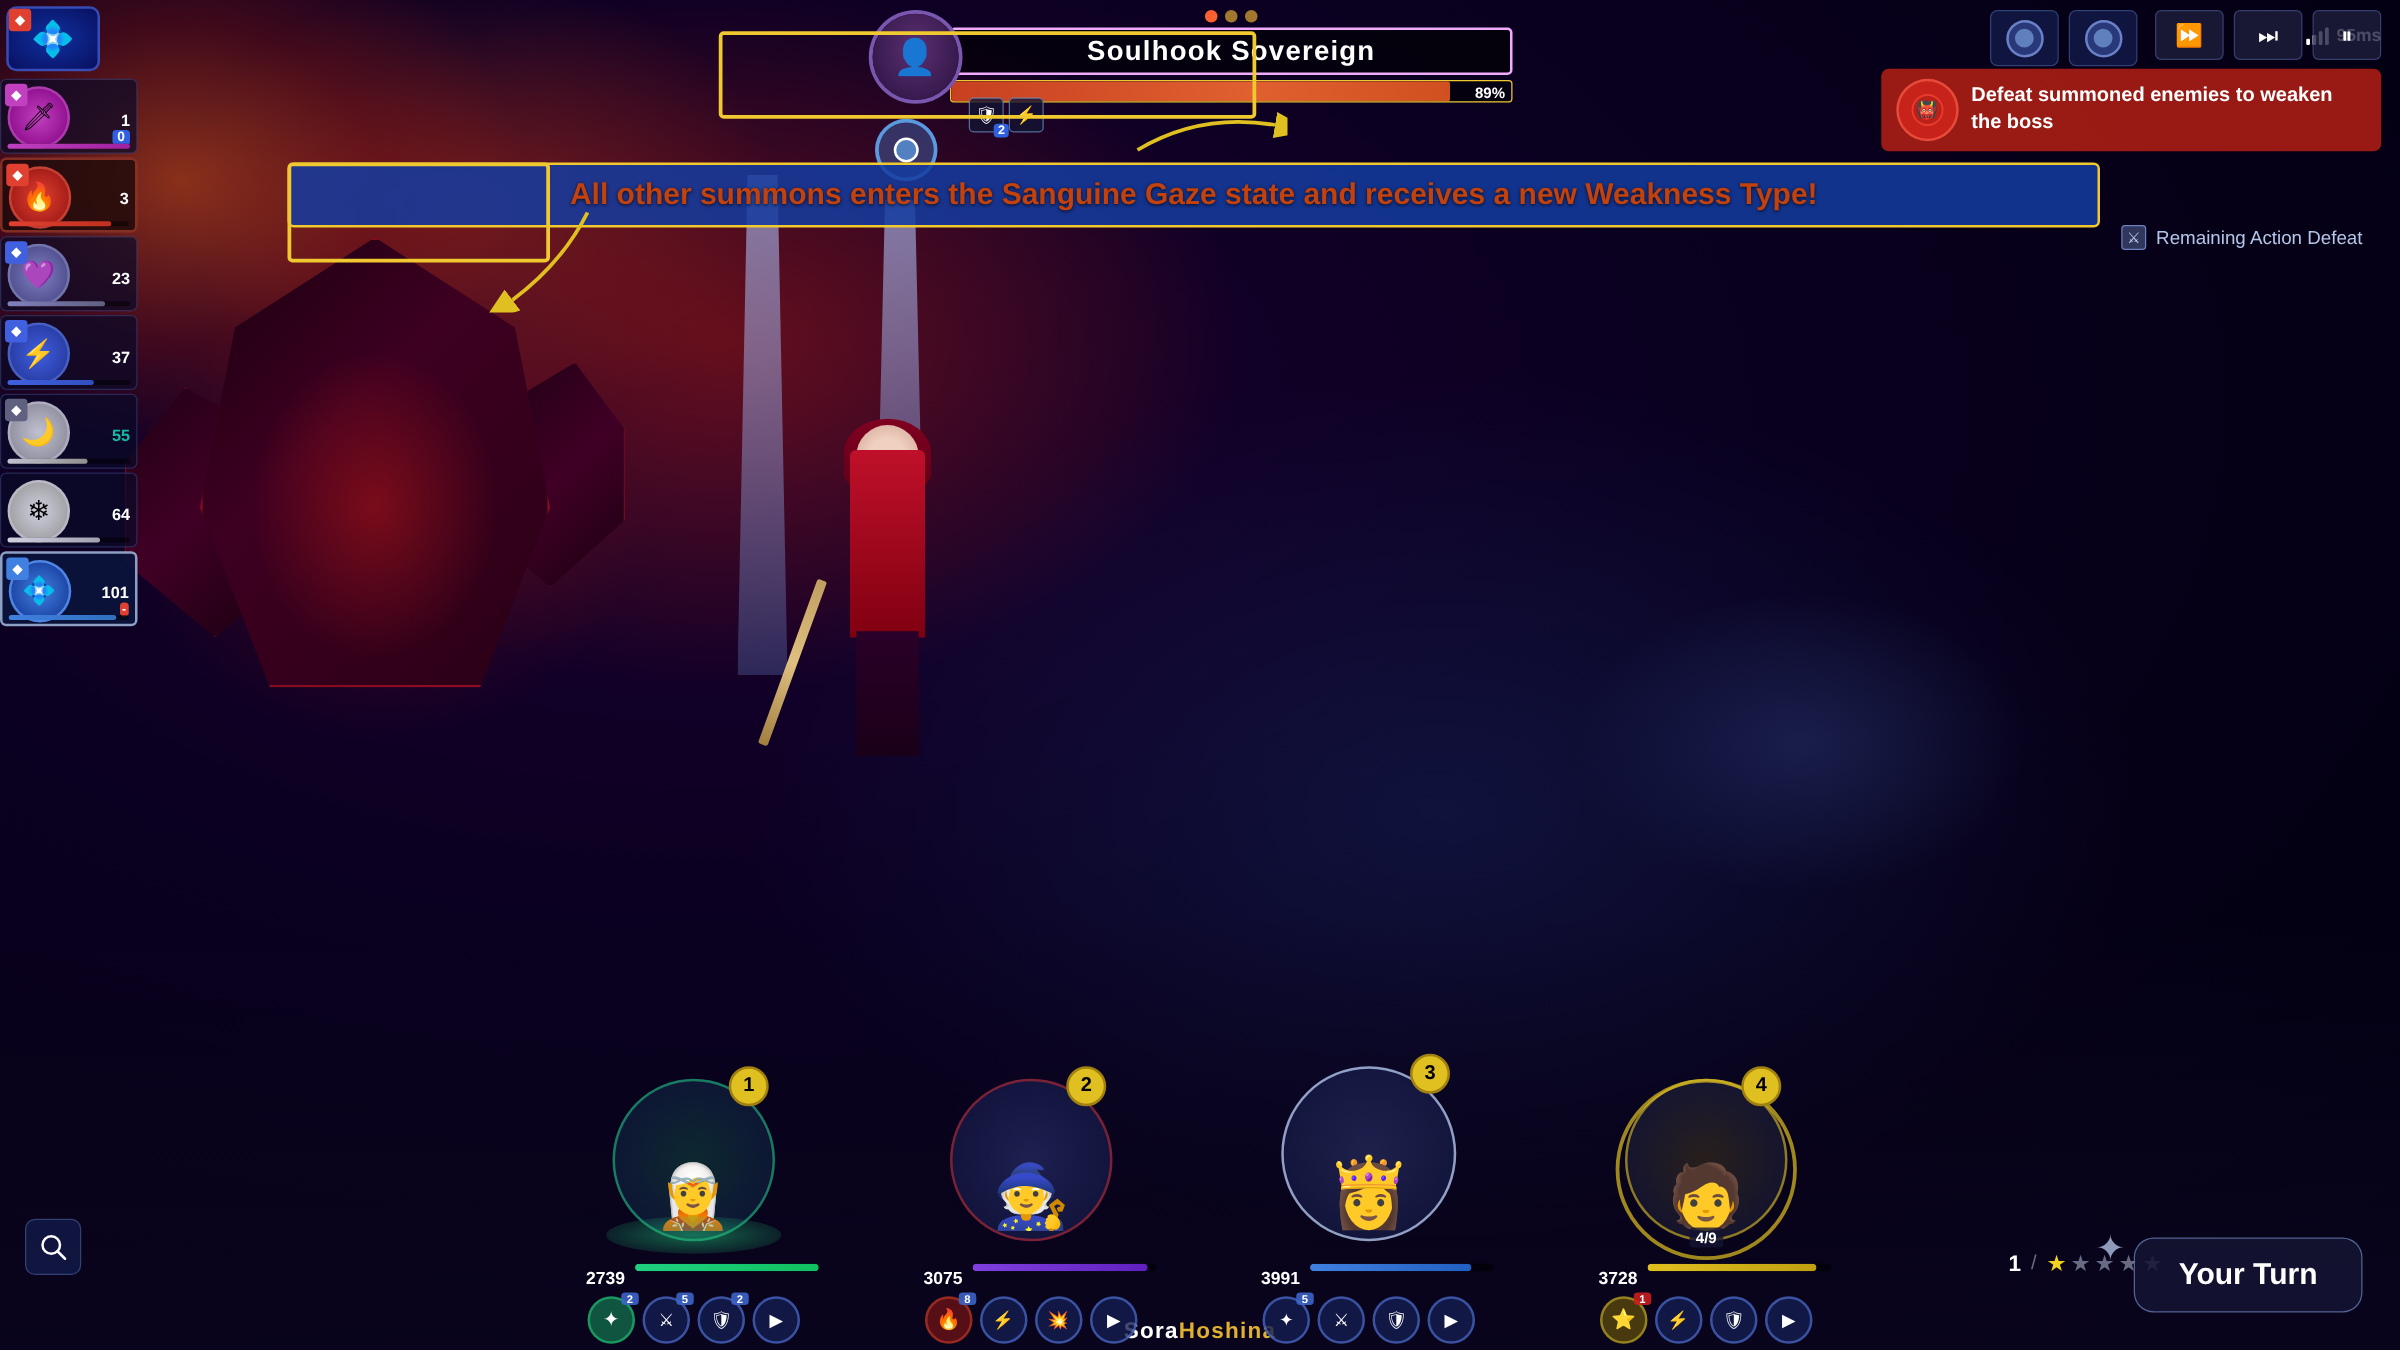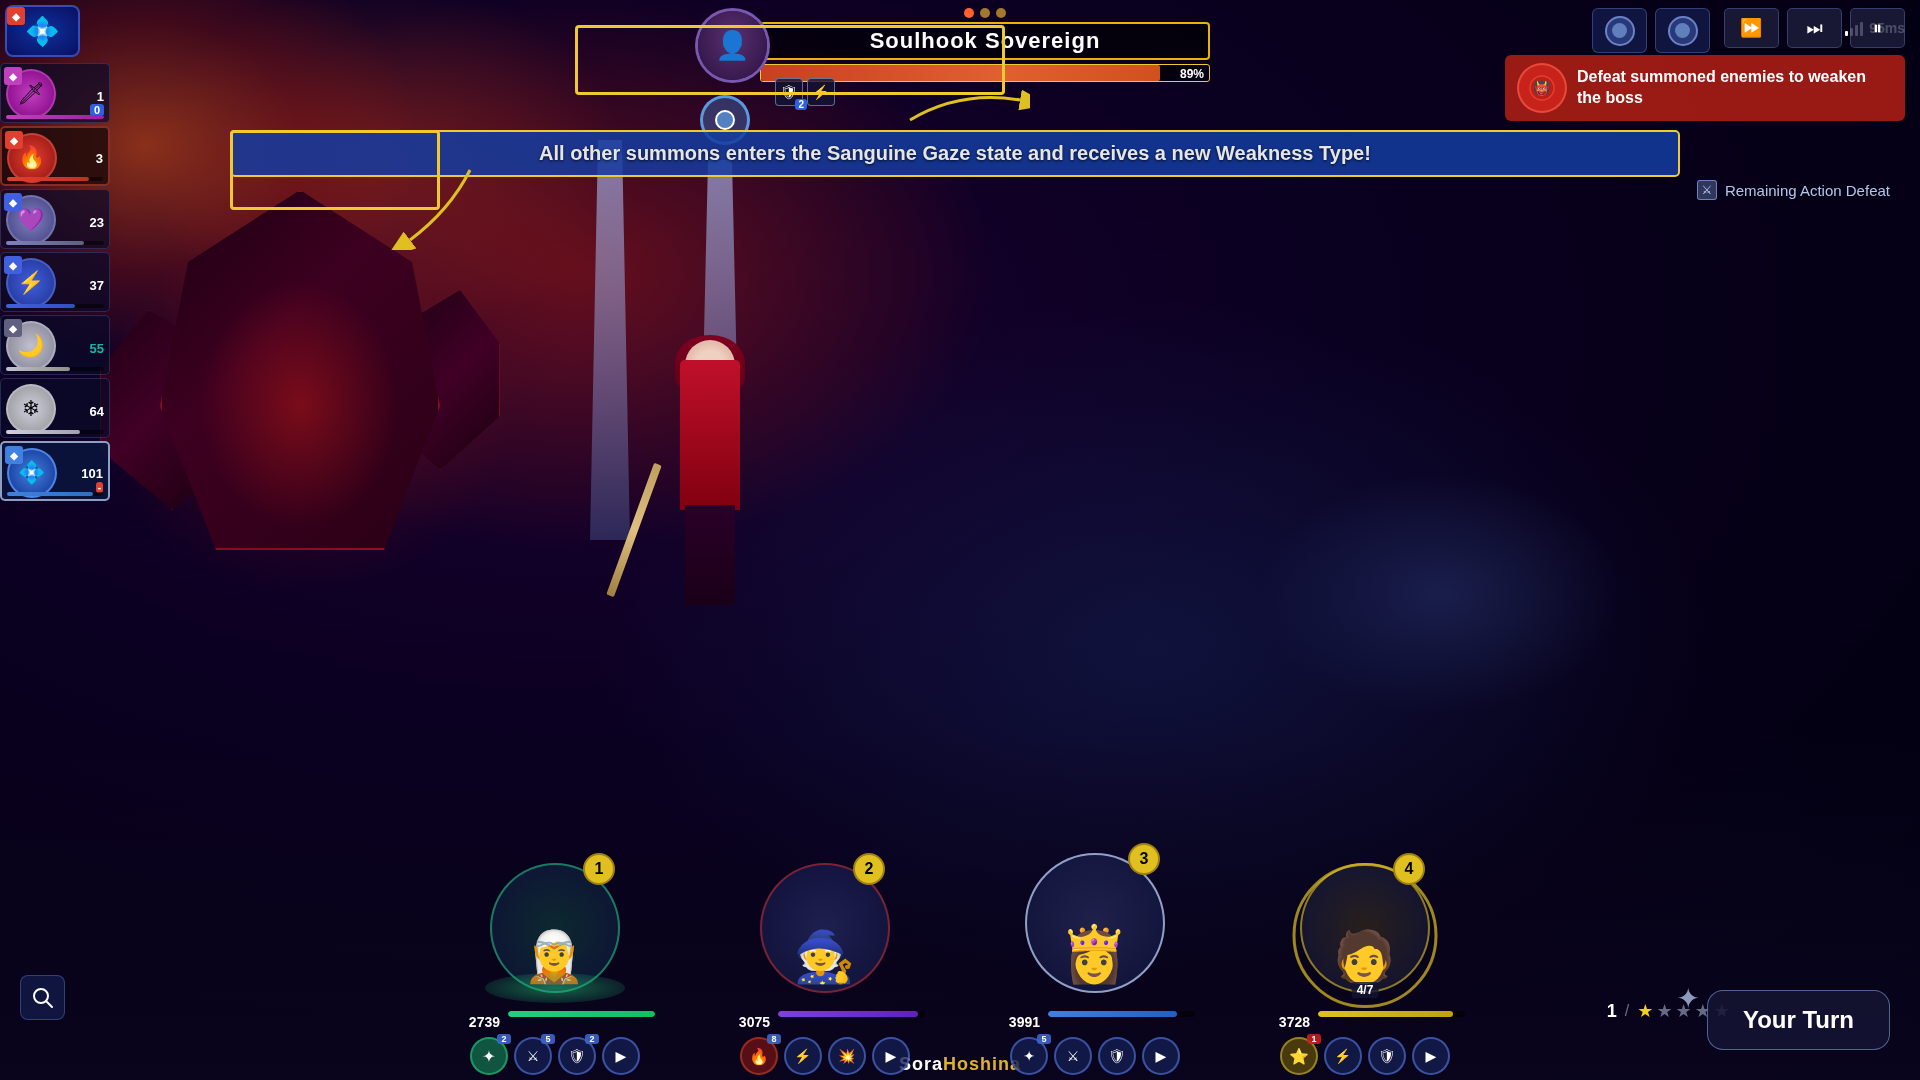--- a/index.html
+++ b/index.html
@@ -240,21 +240,21 @@
       width: 10px; height: 10px;
       background: rgba(200,150,50,0.8);
       border-radius: 50%;
     }
     .boss-dot.active {
       background: #ff6030;
     }
 
     .boss-name-box {
       background: rgba(0,0,0,0.6);
-      border: 2px solid #eab308;
+      border: 2px solid #f0abfc;
       border-radius: 4px;
       padding: 4px 15px;
       display: flex;
       align-items: flex-start;
       justify-content: center;
     }
     .boss-name {
       color: white;
       font-size: 22px;
       font-weight: bold;
@@ -380,22 +380,22 @@
       left: 230px;
       right: 240px;
       z-index: 100;
       background: rgba(20, 60, 160, 0.85);
       border: 2.5px solid #f0c830;
       border-radius: 5px;
       padding: 10px 20px;
       text-align: center;
     }
     .mission-text {
-      color: #e5e5e5;
-      font-size: 20px;
+      color: #c2410c;
+      font-size: 24px;
       font-weight: bold;
       text-shadow: 0 1px 3px rgba(0,0,0,0.8);
     }
 
     
     .char-list {
       position: absolute;
       top: 0;
       left: 0;
       width: 140px;
@@ -979,21 +979,21 @@
 
     <div class="party-member">
       <div style="position:relative;">
         <div class="party-number" style="background:#e0c020;border-color:#a08010;right:5px;">4</div>
         <div class="party-member-portrait" style="width:130px;height:130px;border-color:rgba(224,192,32,0.6);background:radial-gradient(ellipse,rgba(224,192,32,0.15),rgba(20,30,80,0.5));">
           <div style="width:100%;height:100%;display:flex;align-items:flex-end;justify-content:center;font-size:50px;padding-bottom:5px;">🧑</div>
         </div>
 
         <div style="position:absolute;bottom:-8px;left:50%;transform:translateX(-50%);width:145px;height:145px;border-radius:50%;border:3px solid rgba(224,192,32,0.7);top:0;pointer-events:none;"></div>
 
-        <div style="position:absolute;bottom:-5px;left:50%;transform:translateX(-50%);background:rgba(20,20,50,0.8);color:white;font-size:12px;font-weight:bold;border-radius:3px;padding:1px 5px;white-space:nowrap;">4/7</div>
+        <div style="position:absolute;bottom:-5px;left:50%;transform:translateX(-50%);background:rgba(20,20,50,0.8);color:white;font-size:12px;font-weight:bold;border-radius:3px;padding:1px 5px;white-space:nowrap;">4/9</div>
       </div>
       <div class="party-member-name-hp">
         <div class="party-hp-row">
           <span class="party-hp-value">3728</span>
           <div class="party-hp-bar">
             <div class="party-hp-fill hp-yellow" style="width:92%;"></div>
           </div>
         </div>
       </div>
     </div>

